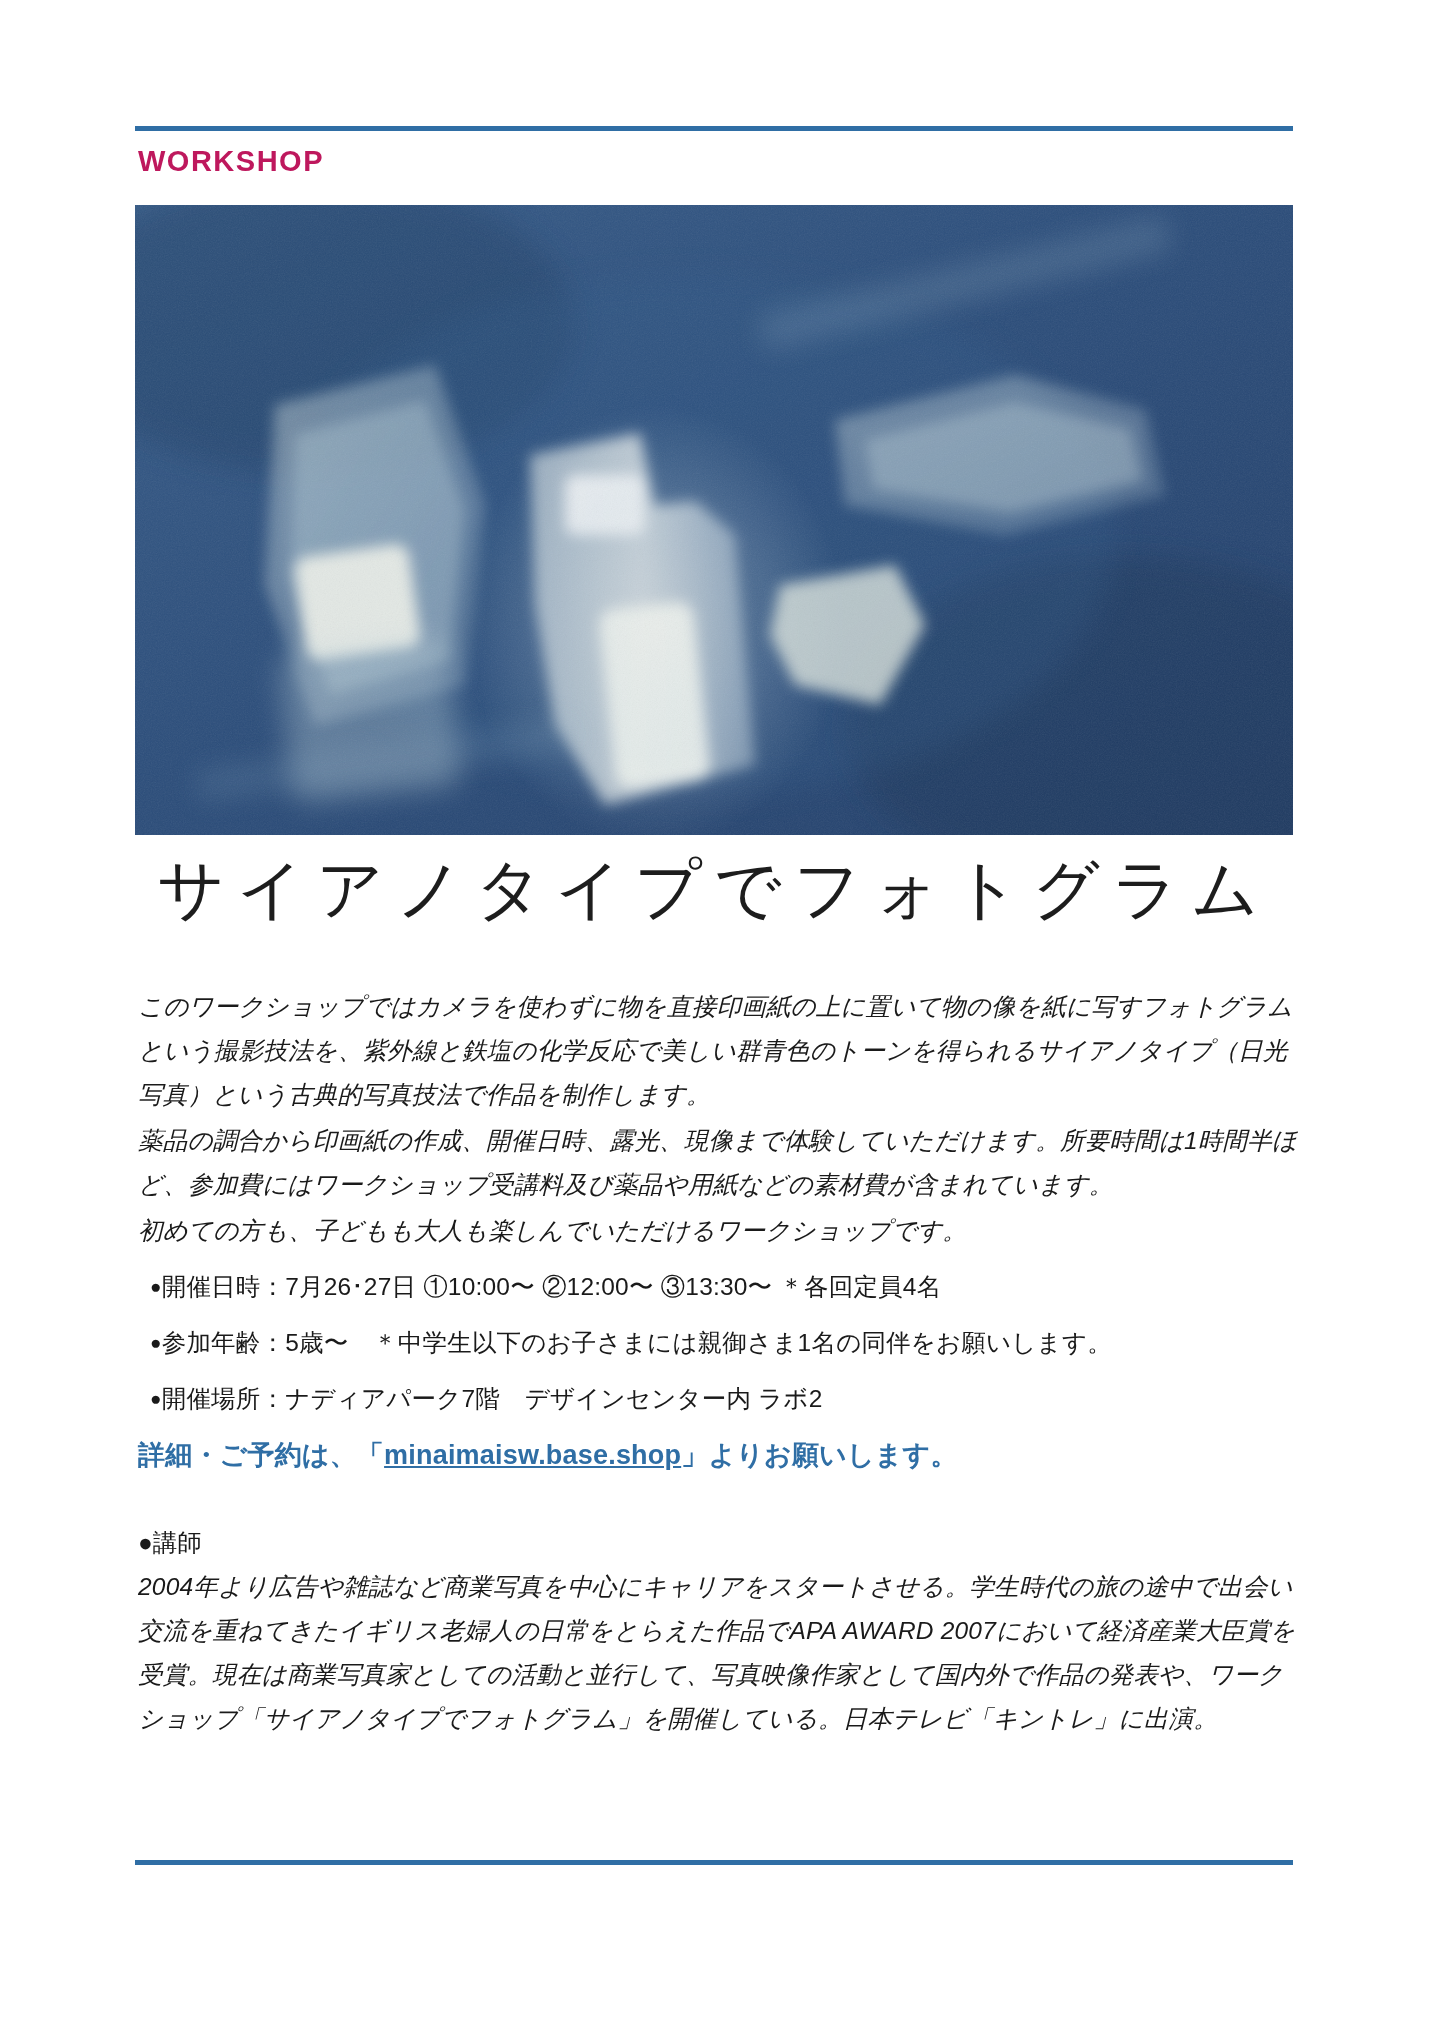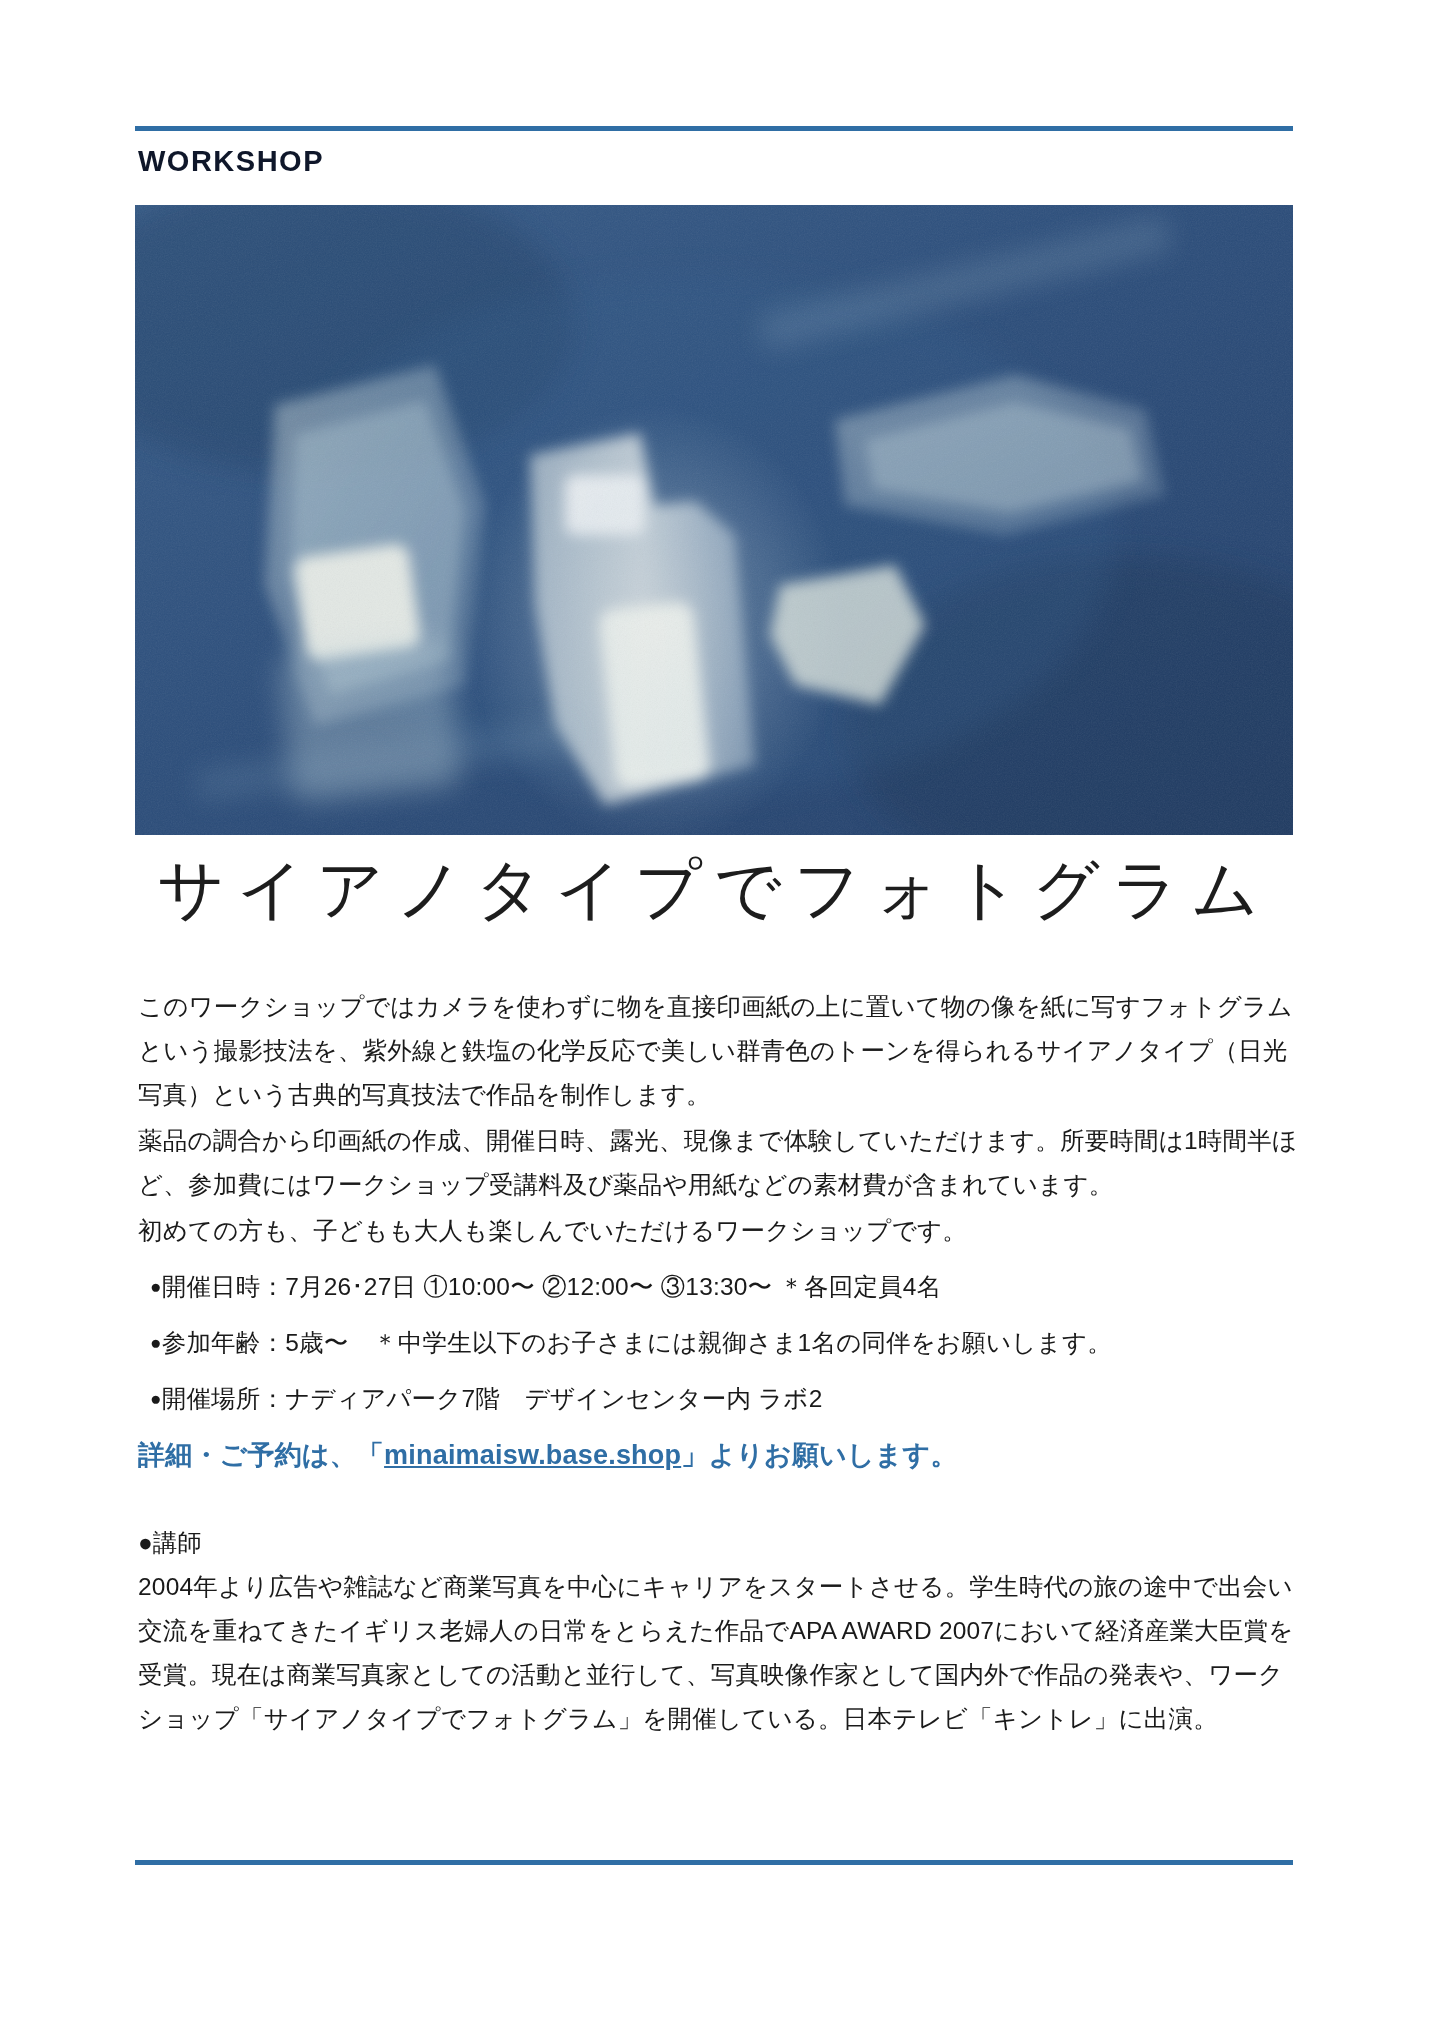--- a/index.html
+++ b/index.html
@@ -33,21 +33,21 @@
   .rule-top { top: 126px; }
   .rule-bottom { top: 1860px; }
 
   .kicker {
     position: absolute;
     left: 138px;
     top: 145px;
     font-size: 29px;
     letter-spacing: 1.5px;
     font-weight: 700;
-    color: #0f172a;
+    color: #be185d;
   }
 
   .hero {
     position: absolute;
     left: 135px;
     top: 205px;
     width: 1158px;
     height: 630px;
     overflow: hidden;
     background: #2b4f7c;
@@ -72,20 +72,21 @@
     left: 138px;
     top: 985px;
     width: 1160px;
   }
   .para {
     font-size: 24.5px;
     line-height: 44px;
     color: #1a1a1a;
     margin: 0 0 2px 0;
     letter-spacing: 0.2px;
+    font-style: italic;
   }
   .bullet {
     font-size: 24.5px;
     line-height: 44px;
     margin: 12px;
     letter-spacing: 0.2px;
   }
   .bullet .dot {
     font-size: 19px;
     vertical-align: 2px;

